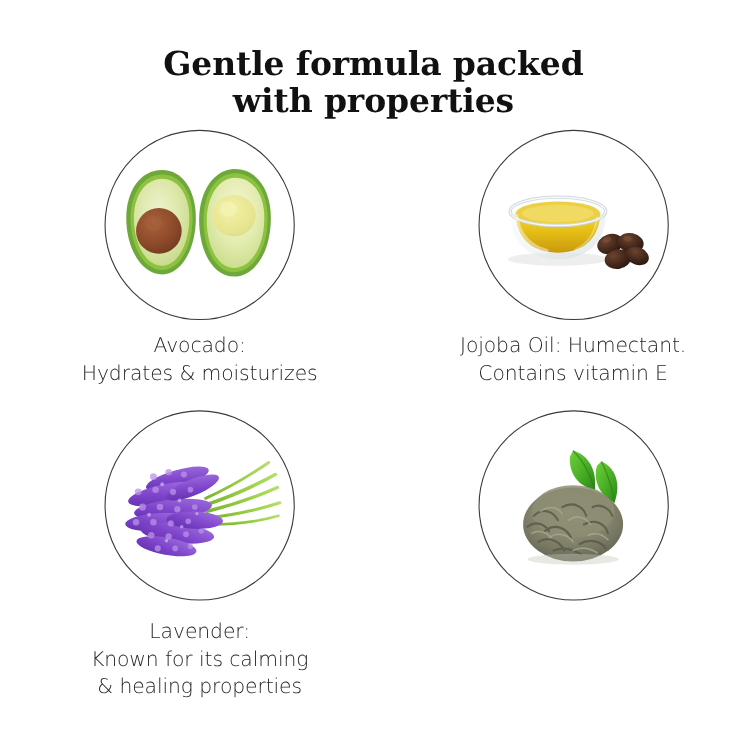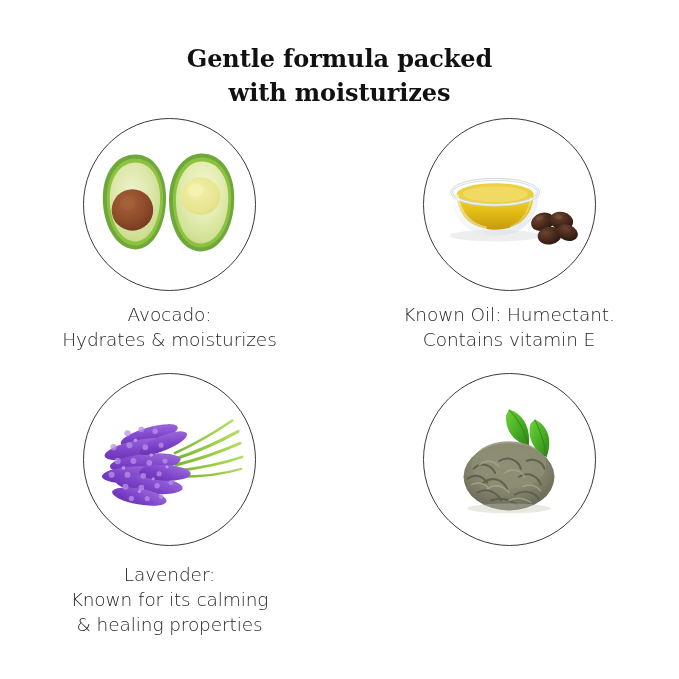--- a/index.html
+++ b/index.html
@@ -26,31 +26,31 @@
 
   
   .title {
     position: absolute;
     left: 0;
     top: 42px;
     width: 679px;
     text-align: center;
     font-family: "DejaVu Serif", "Liberation Serif", serif;
     font-weight: 700;
-    font-size: 24px;
+    font-size: 30px;
     line-height: 34px;
     letter-spacing: -0.1px;
     color: #111111;
   }
   .title-line { display: block; }
 
   
   .grid {
     position: absolute;
-    left: 0;
+    left: 12px;
     top: 118px;
     width: 563px;
     display: grid;
     grid-template-columns: 339px 340px;
     grid-template-rows: 255px 255px;
   }
   .cell {
     position: relative;
     display: flex;
     flex-direction: column;
@@ -87,21 +87,21 @@
   .cell-lavender .caption,
   .cell-whitetea .caption { margin-top: 16px; }
 </style>
 </head>
 <body>
 
 <div class="page">
 
   <div class="title">
     <span class="title-line">Gentle formula packed</span>
-    <span class="title-line">with moisturizes</span>
+    <span class="title-line">with properties</span>
   </div>
 
   <div class="grid">
 
     <div class="cell cell-avocado">
       <div class="circle">
         <svg class="art" viewBox="0 0 173 173">
           <defs>
             <radialGradient id="avoFleshL" cx="45%" cy="38%" r="72%">
               <stop offset="0%" stop-color="#eef3cf"></stop>
@@ -185,21 +185,21 @@
           <g>
             <ellipse cx="120" cy="104" rx="12" ry="9" fill="url(#seedGrad)" transform="rotate(-18 120 104)"></ellipse>
             <ellipse cx="139" cy="103" rx="12" ry="9" fill="url(#seedGrad)" transform="rotate(12 139 103)"></ellipse>
             <ellipse cx="127" cy="118" rx="12" ry="9" fill="url(#seedGrad)" transform="rotate(-8 127 118)"></ellipse>
             <ellipse cx="145" cy="115" rx="11" ry="8" fill="url(#seedGrad)" transform="rotate(22 145 115)"></ellipse>
             <ellipse cx="117" cy="100" rx="4" ry="2.5" fill="#8a5c42" opacity="0.45" transform="rotate(-18 117 100)"></ellipse>
             <ellipse cx="136" cy="99" rx="4" ry="2.5" fill="#8a5c42" opacity="0.4" transform="rotate(12 136 99)"></ellipse>
           </g>
         </svg>
       </div>
-      <div class="caption">Known Oil: Humectant.
+      <div class="caption">Jojoba Oil: Humectant.
 Contains vitamin E</div>
     </div>
 
     <div class="cell cell-lavender">
       <div class="circle">
         <svg class="art" viewBox="0 0 173 173">
           <defs>
             <linearGradient id="stemGrad" x1="0" y1="1" x2="1" y2="0">
               <stop offset="0%" stop-color="#7ab52e"></stop>
               <stop offset="60%" stop-color="#9fd14a"></stop>

